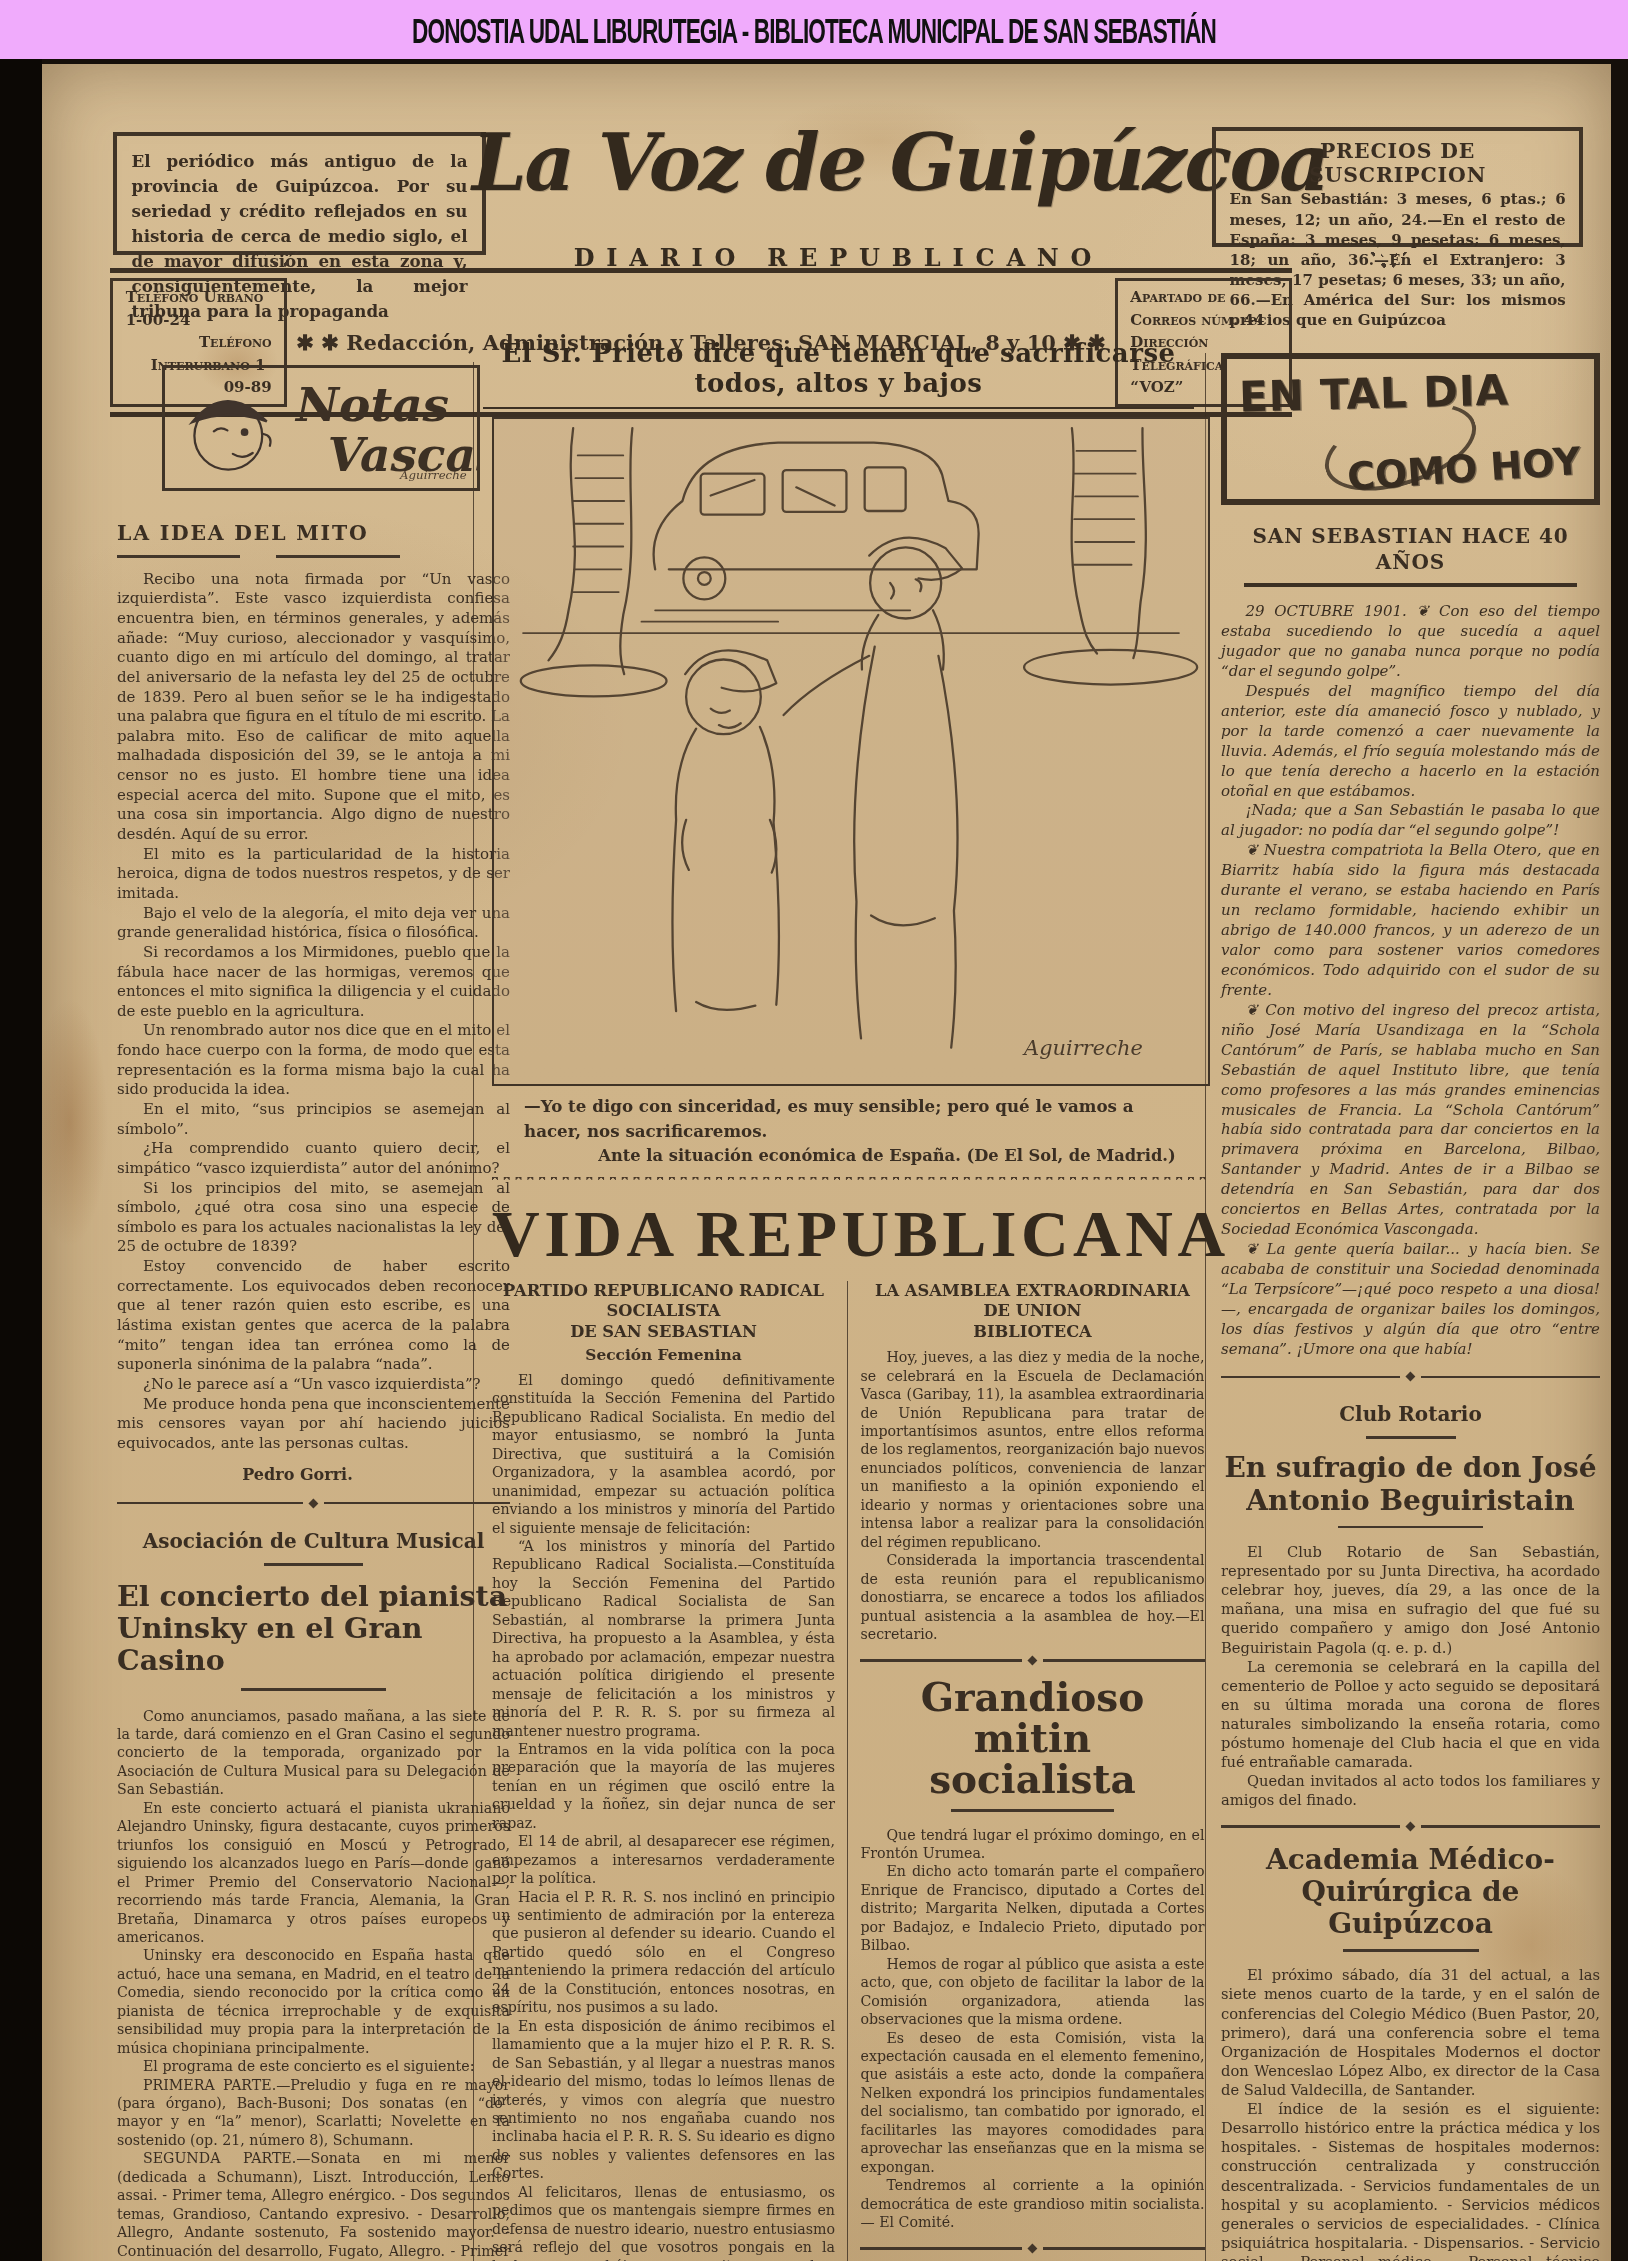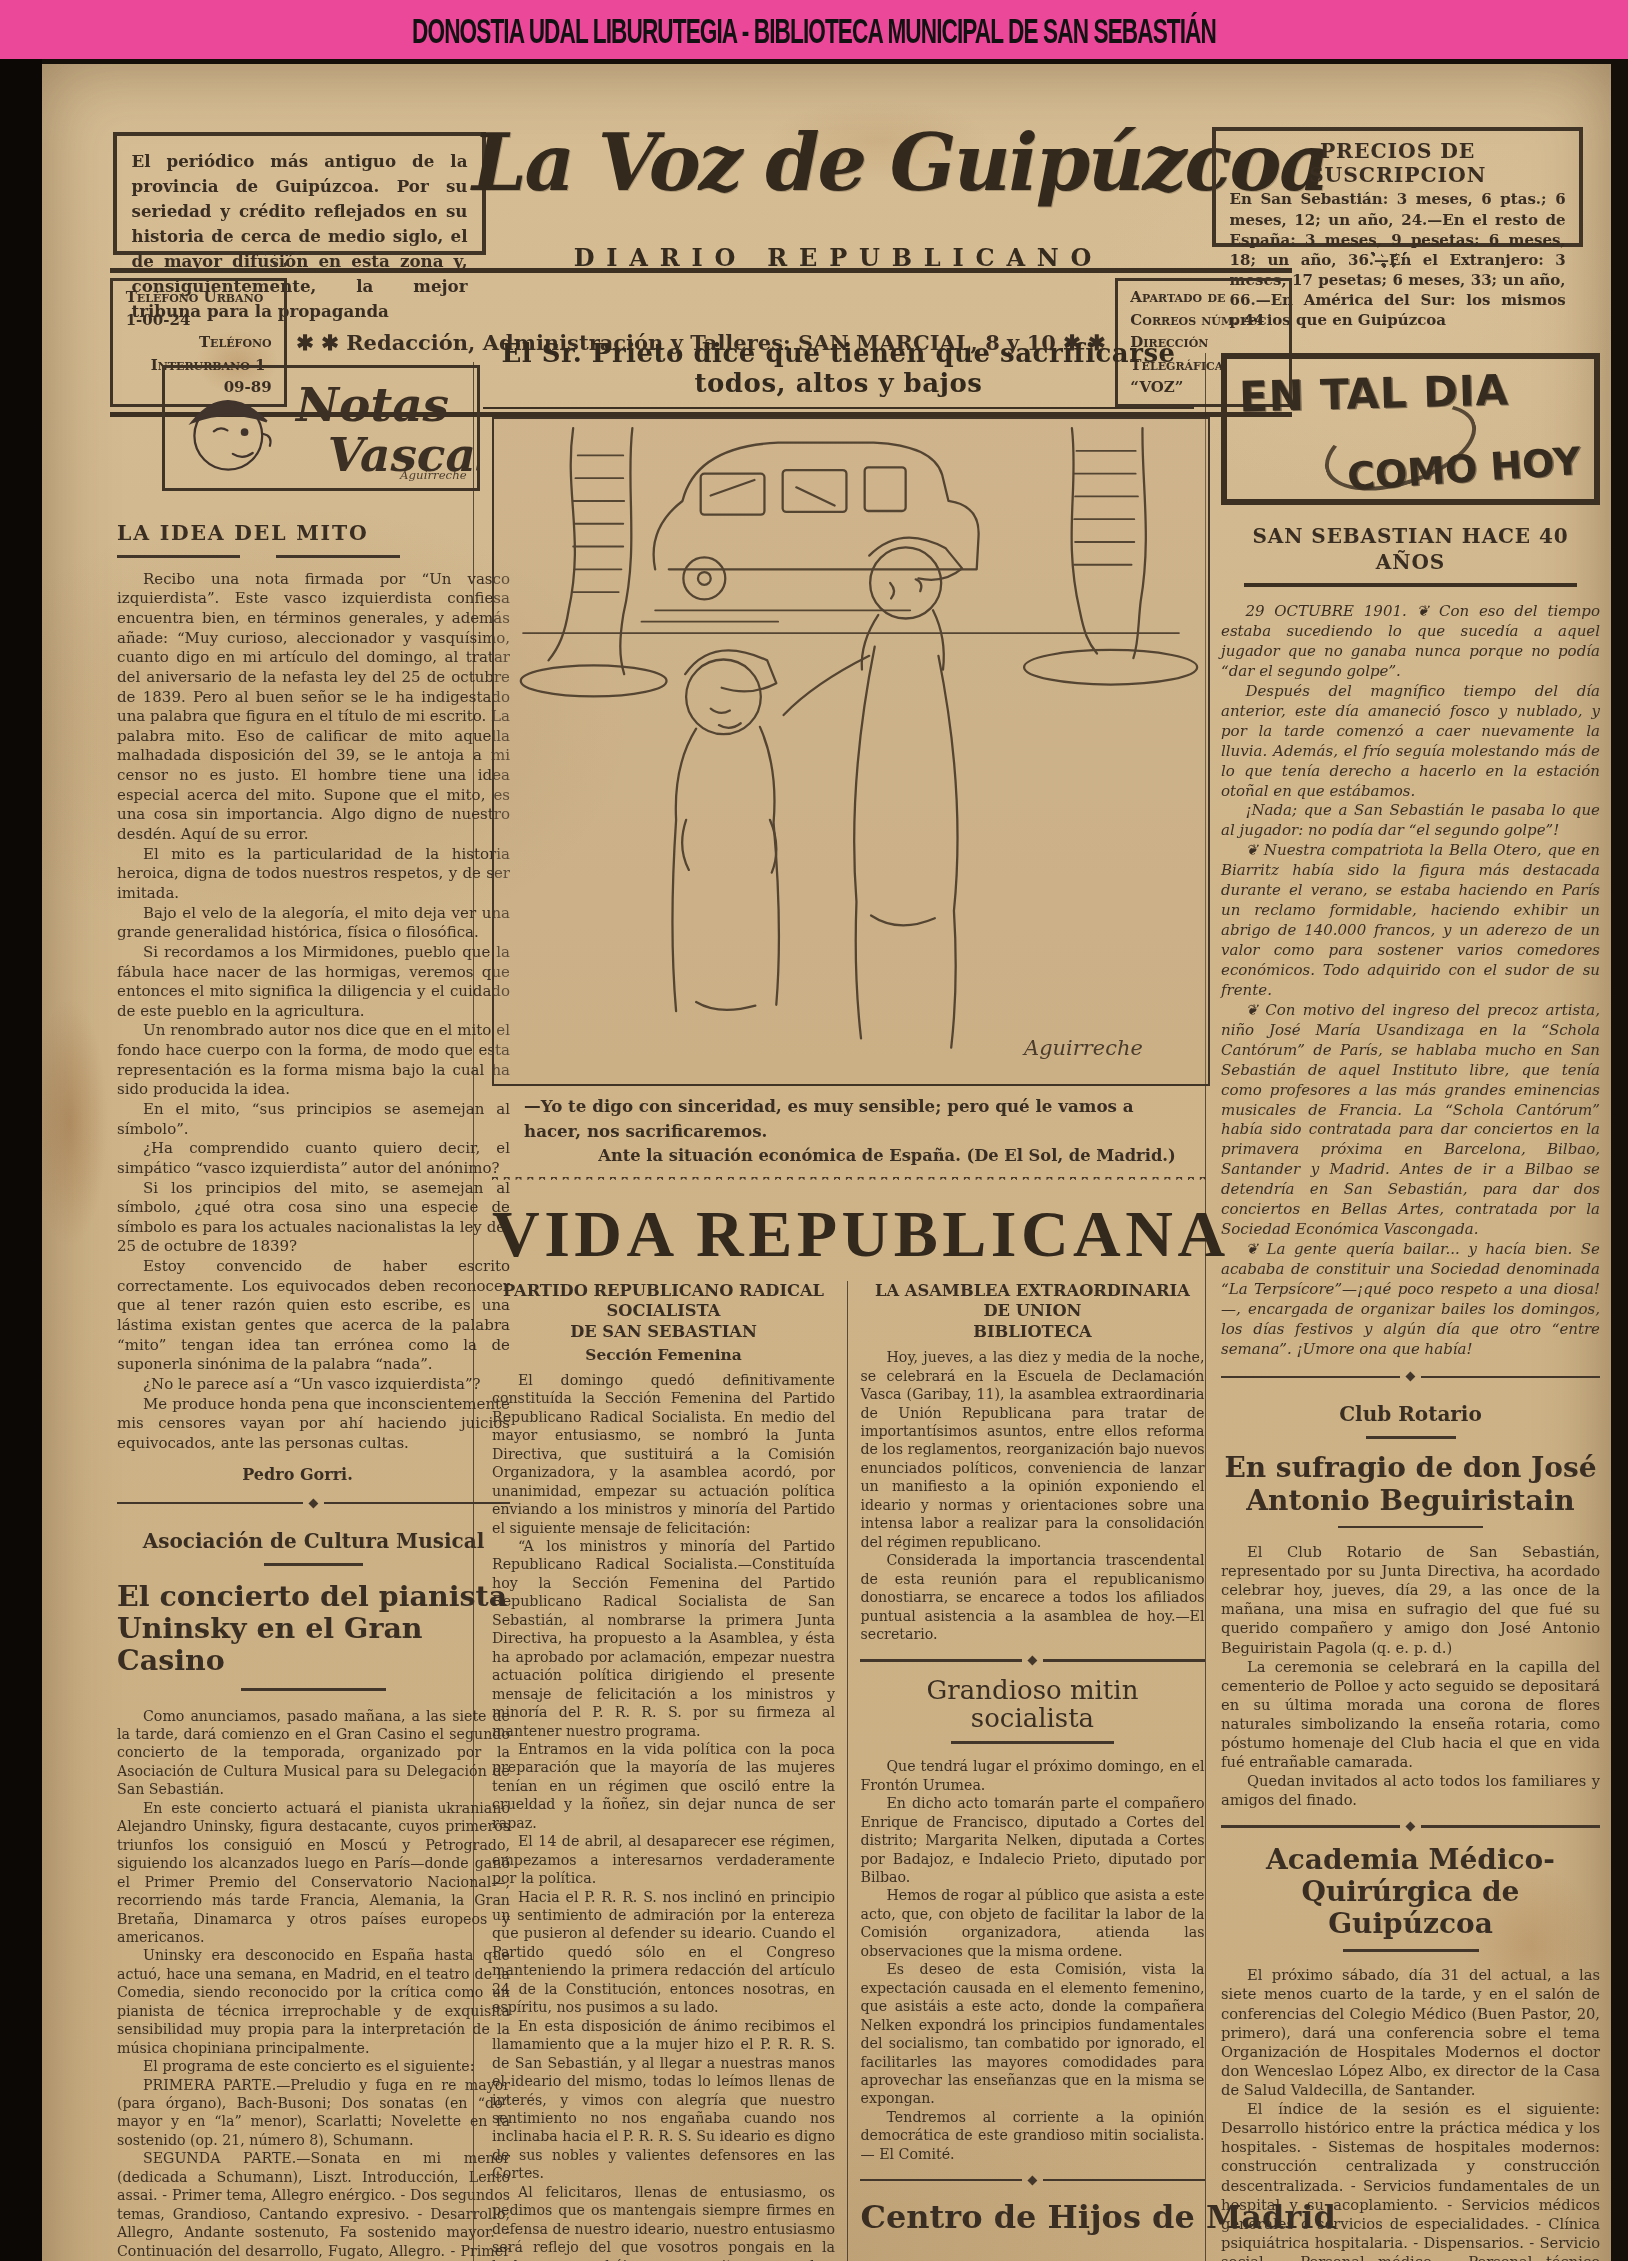--- a/index.html
+++ b/index.html
@@ -1,21 +1,21 @@
 <!DOCTYPE html>
 <html style="font-size:7.2px"><head>
 <meta charset="utf-8">
 <style>
   html,body{margin:0;padding:0;}
   body{
     width:1628px;height:2500px;position:relative;overflow:hidden;
     background:#ffffff;font-family:"DejaVu Serif",serif;color:#3a2e22;
   }
   
-  .lib-band{position:absolute;left:0;top:0;width:1628px;height:59px;background:#ec4899;}
+  .lib-band{position:absolute;left:0;top:0;width:1628px;height:59px;background:#f0abfc;}
   .lib-band .t{
     position:absolute;left:0;right:0;top:11.8px;text-align:center;
     font-family:"Liberation Sans",sans-serif;font-weight:700;font-size:22.6px;
     letter-spacing:-0.9px;color:#121212;transform:scaleY(1.55);transform-origin:top center;
     white-space:nowrap;
   }
   
   .scan{position:absolute;left:0;top:59px;width:1628px;height:2441px;background:#150f0a;}
   .scan::before{content:"";position:absolute;left:0;top:0;width:42px;height:100%;background:#0c0805;}
   .paper{
@@ -99,21 +99,21 @@
   .cap1{margin:8px 0 0;padding:0 32px;font-size:16.7px;font-weight:700;line-height:1.45;}
   .cap2{margin:3.6px 0 0;text-align:center;padding-left:72px;font-size:16.3px;font-weight:600;}
   .vida-title{text-align:center;font-family:"Liberation Serif",serif;font-weight:700;
     font-size:66px;letter-spacing:4.5px;margin:11.8px 0 3.6px;color:#33291d;white-space:nowrap;}
   .subcols{display:flex;margin-top:9px;}
   .colA{width:343px;padding-right:11.8px;border-right:1.8px solid rgba(56,44,32,.78);
     font-size:14.2px;line-height:1.3;}
   .colB{width:344px;padding-left:12.7px;font-size:14.2px;line-height:1.3;}
   .h-small{text-align:center;font-size:16.3px;font-weight:800;line-height:1.25;margin:0;}
   .h-sub{text-align:center;font-size:15.4px;font-weight:800;margin:2.7px 0 6.3px;}
-  .mitin-title{text-align:center;font-size:26px;font-weight:400;line-height:1.05;margin:9px 4px 0;}
+  .mitin-title{text-align:center;font-size:39px;font-weight:700;line-height:1.05;margin:9px 4px 0;}
   .hijos-title{text-align:center;font-size:32px;font-weight:700;margin:7.2px 0 0;white-space:nowrap;}
 
   
   .etd-box{height:140px;border:6.8px solid #3c3023;position:relative;overflow:hidden;}
   .etd1{position:absolute;left:11.8px;top:8.1px;font-family:"DejaVu Sans",sans-serif;font-weight:900;
     font-size:42px;letter-spacing:0.9px;transform:rotate(-1.5deg);color:#372c20;
     text-shadow:1.4px 0.9px 0 rgba(55,44,32,.55);}
   .etd2{position:absolute;right:13.6px;bottom:5.4px;font-family:"DejaVu Sans",sans-serif;font-weight:900;
     font-size:38px;transform:rotate(-4deg);color:#372c20;text-shadow:1.4px 0.9px 0 rgba(55,44,32,.55);}
   .etd-swirl{position:absolute;left:95px;top:50px;width:149px;height:68px;

